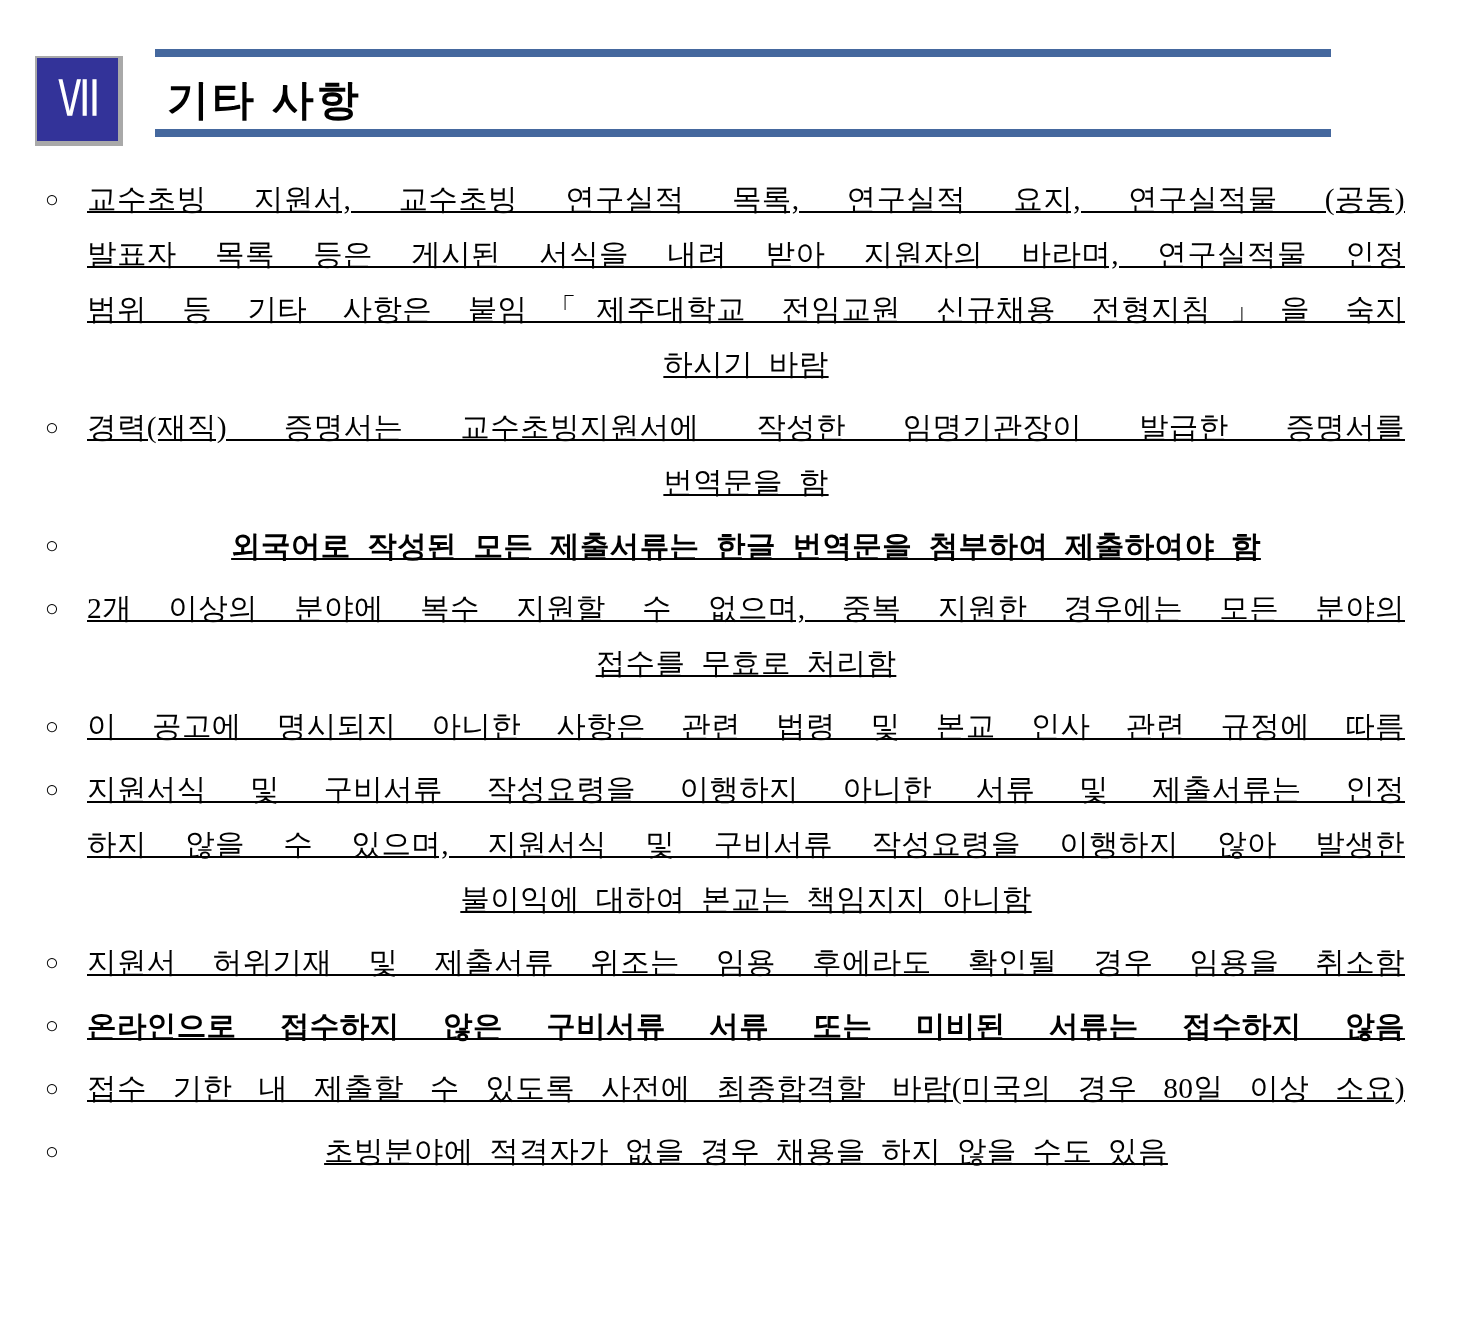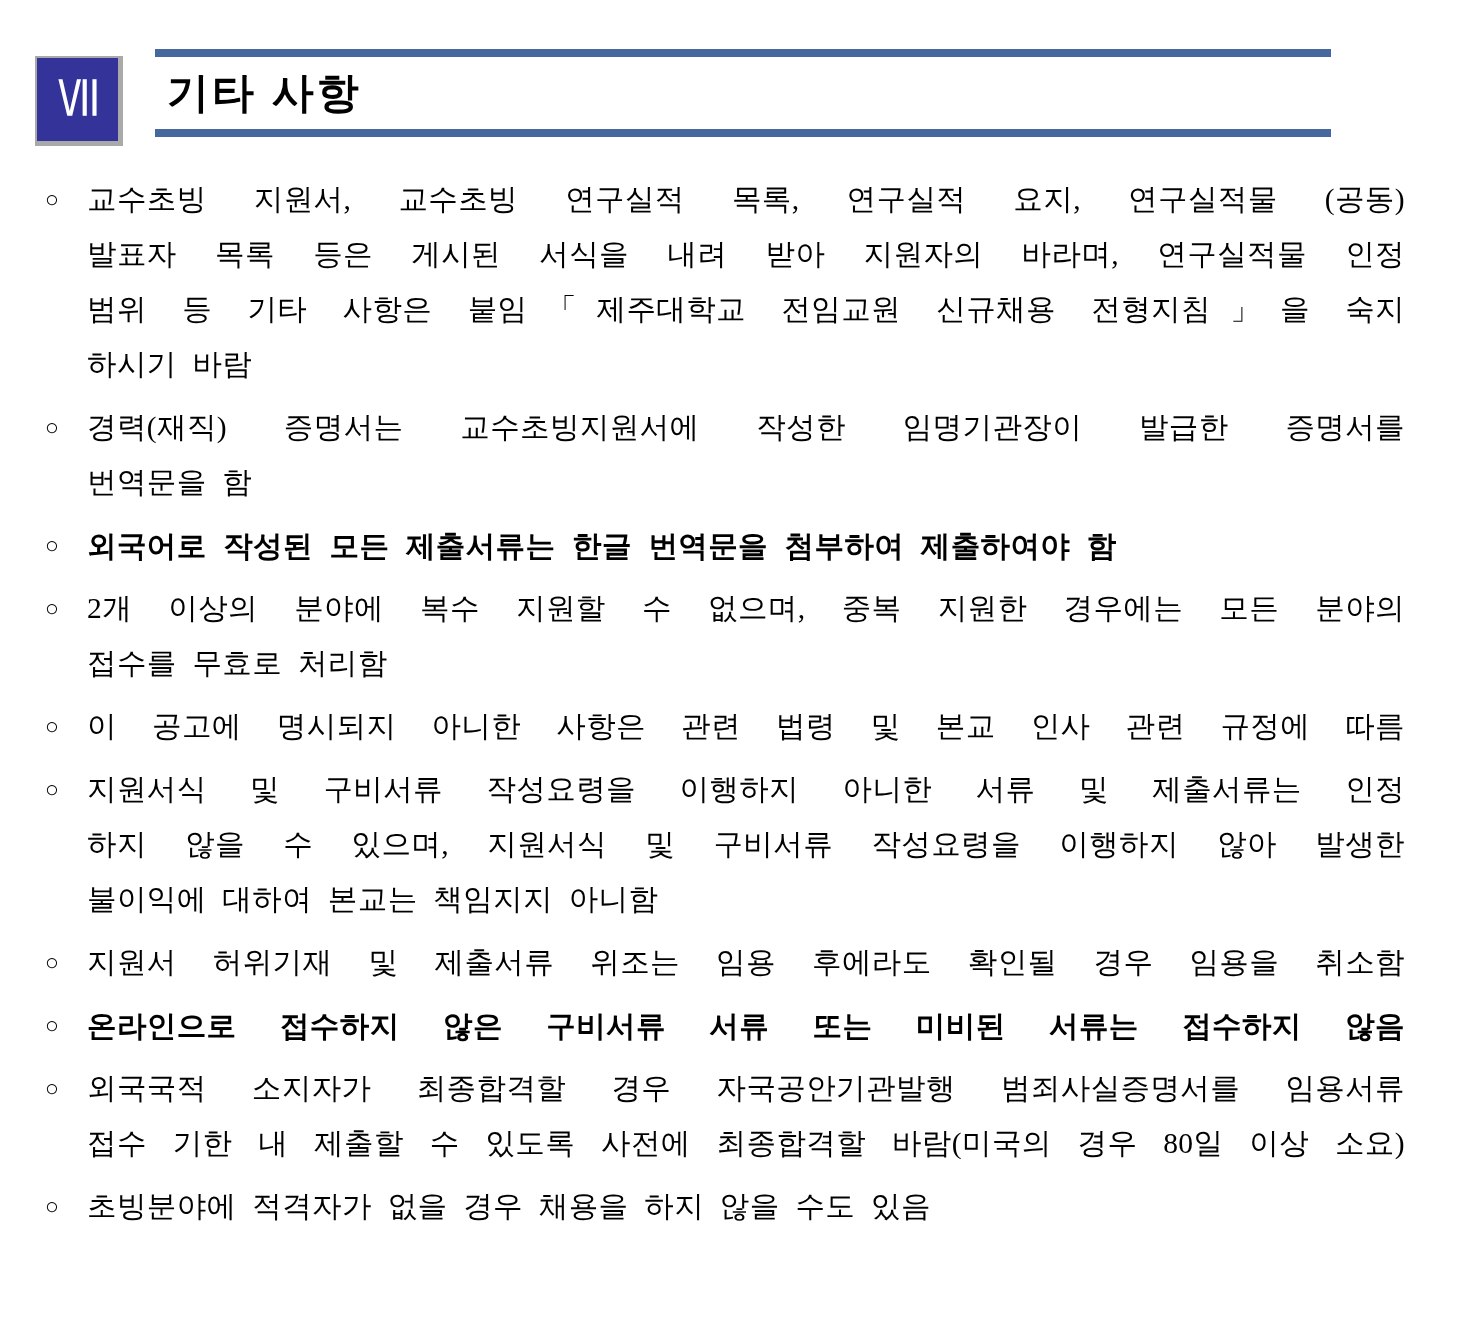--- a/index.html
+++ b/index.html
@@ -50,21 +50,21 @@
     width: 1176px;
     height: 8px;
     background: var(--rule-line, #45689E);
   }
   .rule-top { top: 49px; }
   .rule-bottom { top: 129px; }
 
   .page-title {
     position: absolute;
     left: 167px;
-    top: 57px;
+    top: 64px;
     height: 72px;
     line-height: 72px;
     font-family: "Liberation Sans", sans-serif;
     font-weight: 800;
     font-size: 42px;
     letter-spacing: 3px;
     color: var(--text, #000000);
     white-space: nowrap;
   }
 
@@ -80,28 +80,28 @@
     align-items: flex-start;
     margin-bottom: 8px;
   }
   .marker {
     flex: 0 0 42px;
     width: 42px;
     font-size: 23px;
     line-height: 55px;
     font-family: "Liberation Serif", serif;
   }
-  .lines { flex: 1 1 auto; min-width: 0; }
+  .lines { flex: 1 1 auto; min-width: 0; text-decoration: underline; }
   .line {
     font-size: 29.5px;
     line-height: 55px;
     word-spacing: 8px;
     letter-spacing: 0.4px;
     white-space: normal;
-    text-align: left;
+    text-align: center;
   }
   .line.justify {
     text-align: justify;
     text-align-last: justify;
   }
   .bullet.bold .line {
     font-family: "Liberation Sans", sans-serif;
     font-weight: 700;
   }
 </style>
@@ -171,21 +171,20 @@
     </div>
       <div class="bullet bold">
       <span class="marker">○</span>
       <div class="lines">
           <div class="line justify">온라인으로 접수하지 않은 구비서류 서류 또는 미비된 서류는 접수하지 않음</div>
         </div>
     </div>
       <div class="bullet">
       <span class="marker">○</span>
       <div class="lines">
-          <div class="line justify">외국국적 소지자가 최종합격할 경우 자국공안기관발행 범죄사실증명서를 임용서류</div>
           <div class="line justify">접수 기한 내 제출할 수 있도록 사전에 최종합격할 바람(미국의 경우 80일 이상 소요)</div>
         </div>
     </div>
       <div class="bullet">
       <span class="marker">○</span>
       <div class="lines">
           <div class="line">초빙분야에 적격자가 없을 경우 채용을 하지 않을 수도 있음</div>
         </div>
     </div>
     </div>

